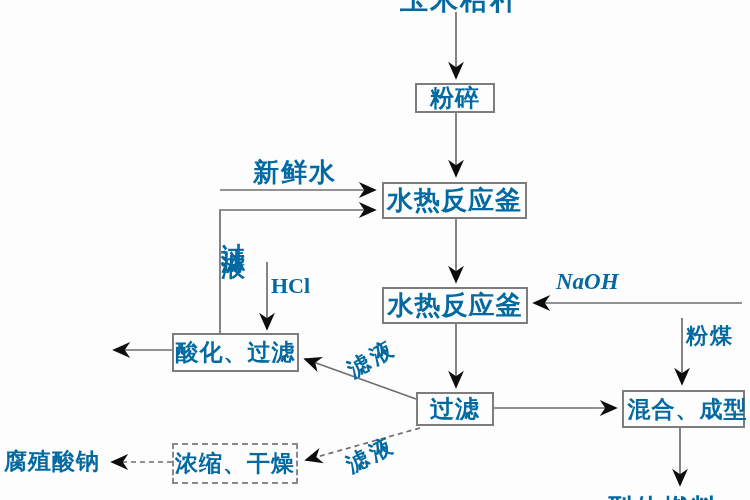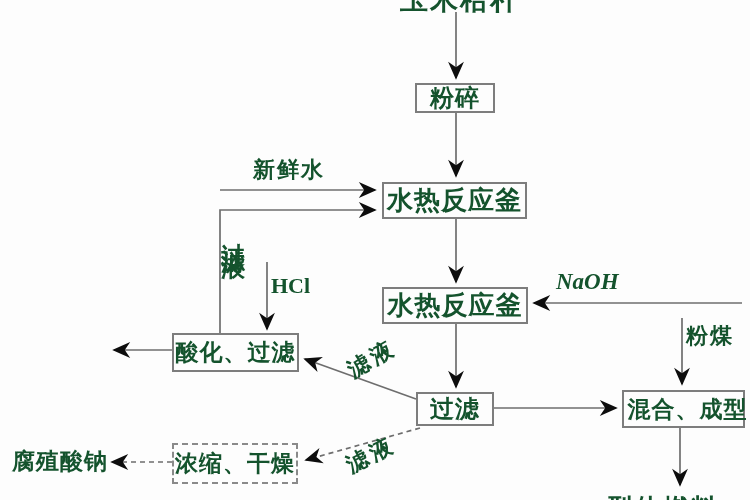--- a/index.html
+++ b/index.html
@@ -1,20 +1,20 @@
 <!DOCTYPE html>
 <html><head>
 <meta charset="utf-8">
 <style>
   html,body{margin:0;padding:0;background:#ffffff;}
   #stage{
     position:relative;width:750px;height:500px;overflow:hidden;
     background:#fdfdfd;
     font-family:"Liberation Serif","DejaVu Serif",serif;
-    color:#14532d;
+    color:#0369a1;
   }
   #flow-svg{position:absolute;left:0;top:0;width:750px;height:500px;}
   .box{
     position:absolute;display:flex;align-items:center;justify-content:center;
     background:#fdfdfd;border:2px solid #7d7d7d;box-sizing:border-box;
     font-weight:bold;white-space:nowrap;letter-spacing:1px;
   }
   .box.dashed{border:2px dashed #8a8a8a;}
   .lbl{position:absolute;font-weight:bold;white-space:nowrap;}
   .vert{
@@ -79,33 +79,33 @@
   <div class="box" style="left:382px;top:287px;width:146px;height:37px;font-size:26px;">水热反应釜</div>
 
   <div class="box" style="left:172px;top:333px;width:127px;height:39px;font-size:23px;">酸化、过滤</div>
 
   <div class="box" style="left:416px;top:392px;width:78px;height:34px;font-size:24px;">过滤</div>
 
   <div class="box" style="left:622px;top:390px;width:123px;height:38px;font-size:23px;padding-left:8px;">混合、成型</div>
 
   <div class="box dashed" style="left:172px;top:443px;width:126px;height:41px;font-size:23px;text-align:center;">浓缩、干燥</div>
 
-  <div class="lbl" style="left:253px;top:155px;font-size:22px;letter-spacing:2px;">新鲜水</div>
+  <div class="lbl" style="left:253px;top:155px;font-size:26px;letter-spacing:2px;">新鲜水</div>
 
   <div class="lbl vert" style="left:221px;top:223px;font-size:24px;height:115px;">过滤液</div>
 
   <div class="lbl mono-chem" style="left:271px;top:273px;font-size:22px;">HCl</div>
 
   <div class="lbl mono-chem" style="left:556px;top:269px;font-size:23px;font-style:italic;">NaOH</div>
 
 
   <div class="lbl rot30" style="left:346px;top:344px;font-size:22px;letter-spacing:4px;">滤液</div>
 
 
   <div class="lbl" style="left:686px;top:321px;font-size:22px;letter-spacing:2px;">粉煤</div>
 
-  <div class="lbl" style="left:12px;top:446px;font-size:23px;letter-spacing:1px;">腐殖酸钠</div>
+  <div class="lbl" style="left:4px;top:446px;font-size:23px;letter-spacing:1px;">腐殖酸钠</div>
 
   <div class="lbl rot27" style="left:345px;top:440px;font-size:22px;letter-spacing:4px;">滤液</div>
 
   <div class="lbl" style="left:607px;top:491px;font-size:26px;letter-spacing:2px;">型体燃料</div>
 
 </div>
 
 </body></html>

